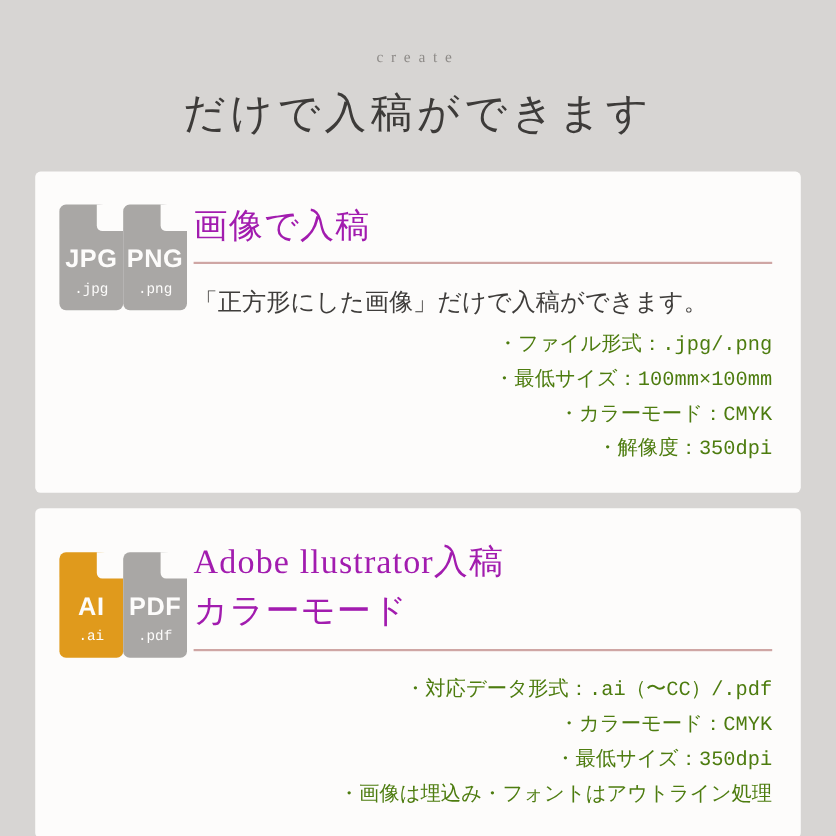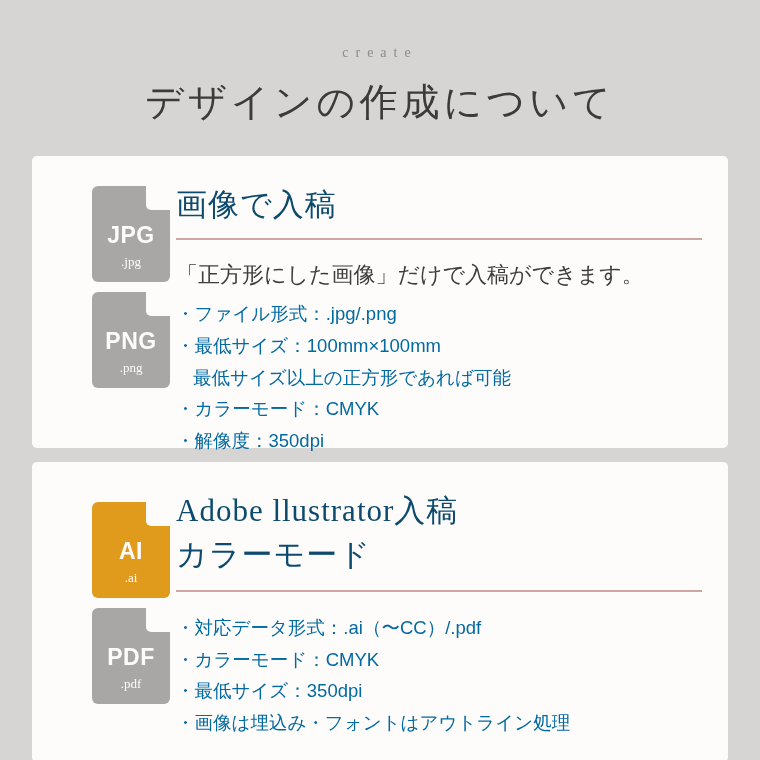--- a/index.html
+++ b/index.html
@@ -45,34 +45,34 @@
     align-items: flex-start;
     padding: 22px 26px 22px 22px;
   }
   #card-image { margin-top: 28px; height: 292px; }
   #card-vector { margin-top: 14px; height: 300px; }
 
   .icon-col {
     width: 116px;
     flex: 0 0 116px;
     display: flex;
-    flex-direction: column;
-    align-items: flex-end;
+    flex-direction: row;
+    align-items: center;
     padding-top: 8px;
   }
   #card-vector .icon-col { padding-top: 18px; }
   .body-col {
     flex: 1 1 auto;
     padding-left: 6px;
   }
   .card-heading {
     font-family: "Liberation Serif", serif;
     font-weight: normal;
     font-size: 31px;
-    color: #0c4a6e;
+    color: #a21caf;
     letter-spacing: 1px;
     line-height: 1.35;
     padding-top: 6px;
   }
   .rule {
     height: 2px;
     background: #cfa6a4;
     margin: 12px 0 18px 0;
     width: 100%;
   }
@@ -80,24 +80,25 @@
   .lead {
     font-size: 22px;
     color: #3f3d3b;
     line-height: 1.55;
     margin-bottom: 6px;
     font-family: "Liberation Serif", serif;
   }
   ul.spec { list-style: none; }
   ul.spec li {
     font-size: 18.5px;
-    color: #0369a1;
+    color: #4d7c0f;
     line-height: 1.72;
-    font-family: Liberation Sans, sans-serif;
+    font-family: Liberation Mono, monospace;
     white-space: nowrap;
+    text-align: right;
   }
   ul.spec li.sub {
     padding-left: 17px;
   }
   
   .file-icon {
     position: relative;
     width: 78px;
     height: 96px;
     margin-bottom: 10px;
@@ -133,33 +134,33 @@
     letter-spacing: 0.5px;
     font-family: "Liberation Sans", sans-serif;
   }
   .file-icon .ext-sub {
     position: absolute;
     left: 0; right: 0;
     bottom: 12px;
     text-align: center;
     font-size: 13px;
     color: #fdfcfb;
-    font-family: Liberation Serif, serif;
+    font-family: Liberation Mono, monospace;
   }
   .gray .sheet  { background: #a9a7a5; }
   .amber .sheet { background: #e09a1c; }
   .amber .ext-main { color: #fdfcfb; }
 </style>
 </head>
 <body>
 
 <div class="page">
 
   <div class="eyebrow">create</div>
-  <h1 class="main-title">デザインの作成について</h1>
+  <h1 class="main-title">だけで入稿ができます</h1>
 
   <div class="card" id="card-image">
     <div class="icon-col">
 
       <div class="file-icon gray">
         <div class="sheet"></div>
         <div class="fold-shade"></div>
         <div class="fold"></div>
         <div class="ext-main">JPG</div>
         <div class="ext-sub">.jpg</div>
@@ -175,21 +176,20 @@
 
     </div>
 
     <div class="body-col">
       <div class="card-heading">画像で入稿</div>
       <div class="rule"></div>
       <div class="lead">「正方形にした画像」だけで入稿ができます。</div>
       <ul class="spec">
         <li>・ファイル形式：.jpg/.png</li>
         <li>・最低サイズ：100mm×100mm</li>
-        <li class="sub">最低サイズ以上の正方形であれば可能</li>
         <li>・カラーモード：CMYK</li>
         <li>・解像度：350dpi</li>
       </ul>
     </div>
   </div>
 
   <div class="card" id="card-vector">
     <div class="icon-col">
 
       <div class="file-icon amber">

